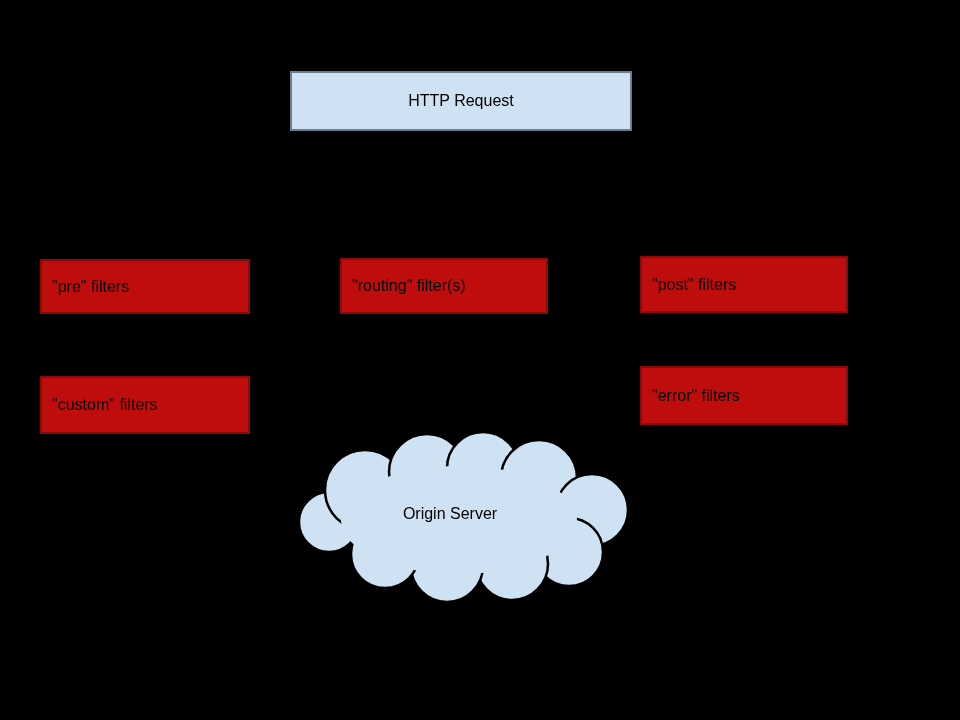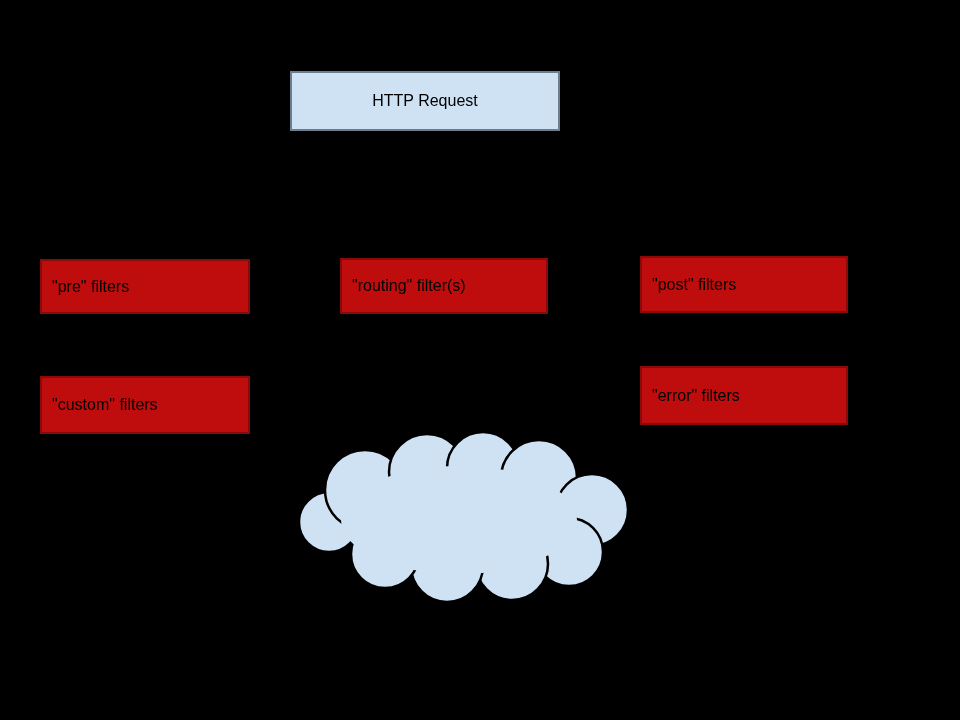--- a/index.html
+++ b/index.html
@@ -19,21 +19,21 @@
     align-items: center;
     font-size: 16px;
     line-height: 1.2;
     border-style: solid;
     border-width: 2px;
   }
 
   .node span { display: block; width: 100%; }
 
   
-  .n-http   { left: 290px; top: 71px;  width: 270px; height: 60px; justify-content: center; text-align: center; }
+  .n-http   { left: 290px; top: 71px;  width: 342px; height: 60px; justify-content: center; text-align: center; }
 
   
   .n-red    { padding-left: 10px; }
   .n-pre    { left: 40px;  top: 259px; width: 210px; height: 55px; }
   .n-rout   { left: 340px; top: 258px; width: 208px; height: 56px; }
   .n-post   { left: 640px; top: 256px; width: 208px; height: 57px; }
   .n-custom { left: 40px;  top: 376px; width: 210px; height: 58px; }
   .n-error  { left: 640px; top: 366px; width: 208px; height: 59px; }
 
   
@@ -96,15 +96,16 @@
       <circle class="scallop" cx="140" cy="42" r="38"></circle>
       <circle class="scallop" cx="196" cy="38" r="36"></circle>
       <circle class="scallop" cx="252" cy="48" r="38"></circle>
       <circle class="scallop" cx="305" cy="80" r="36"></circle>
       <circle class="scallop" cx="282" cy="122" r="34"></circle>
       <circle class="scallop" cx="225" cy="134" r="36"></circle>
       <circle class="scallop" cx="160" cy="136" r="36"></circle>
       <circle class="scallop" cx="98" cy="124" r="34"></circle>
       <ellipse class="filler" cx="172" cy="90" rx="118" ry="54"></ellipse>
     </svg>
+    <span class="cloud-label">Origin Server</span>
   </div>
 
 </div>
 
 </body></html>

